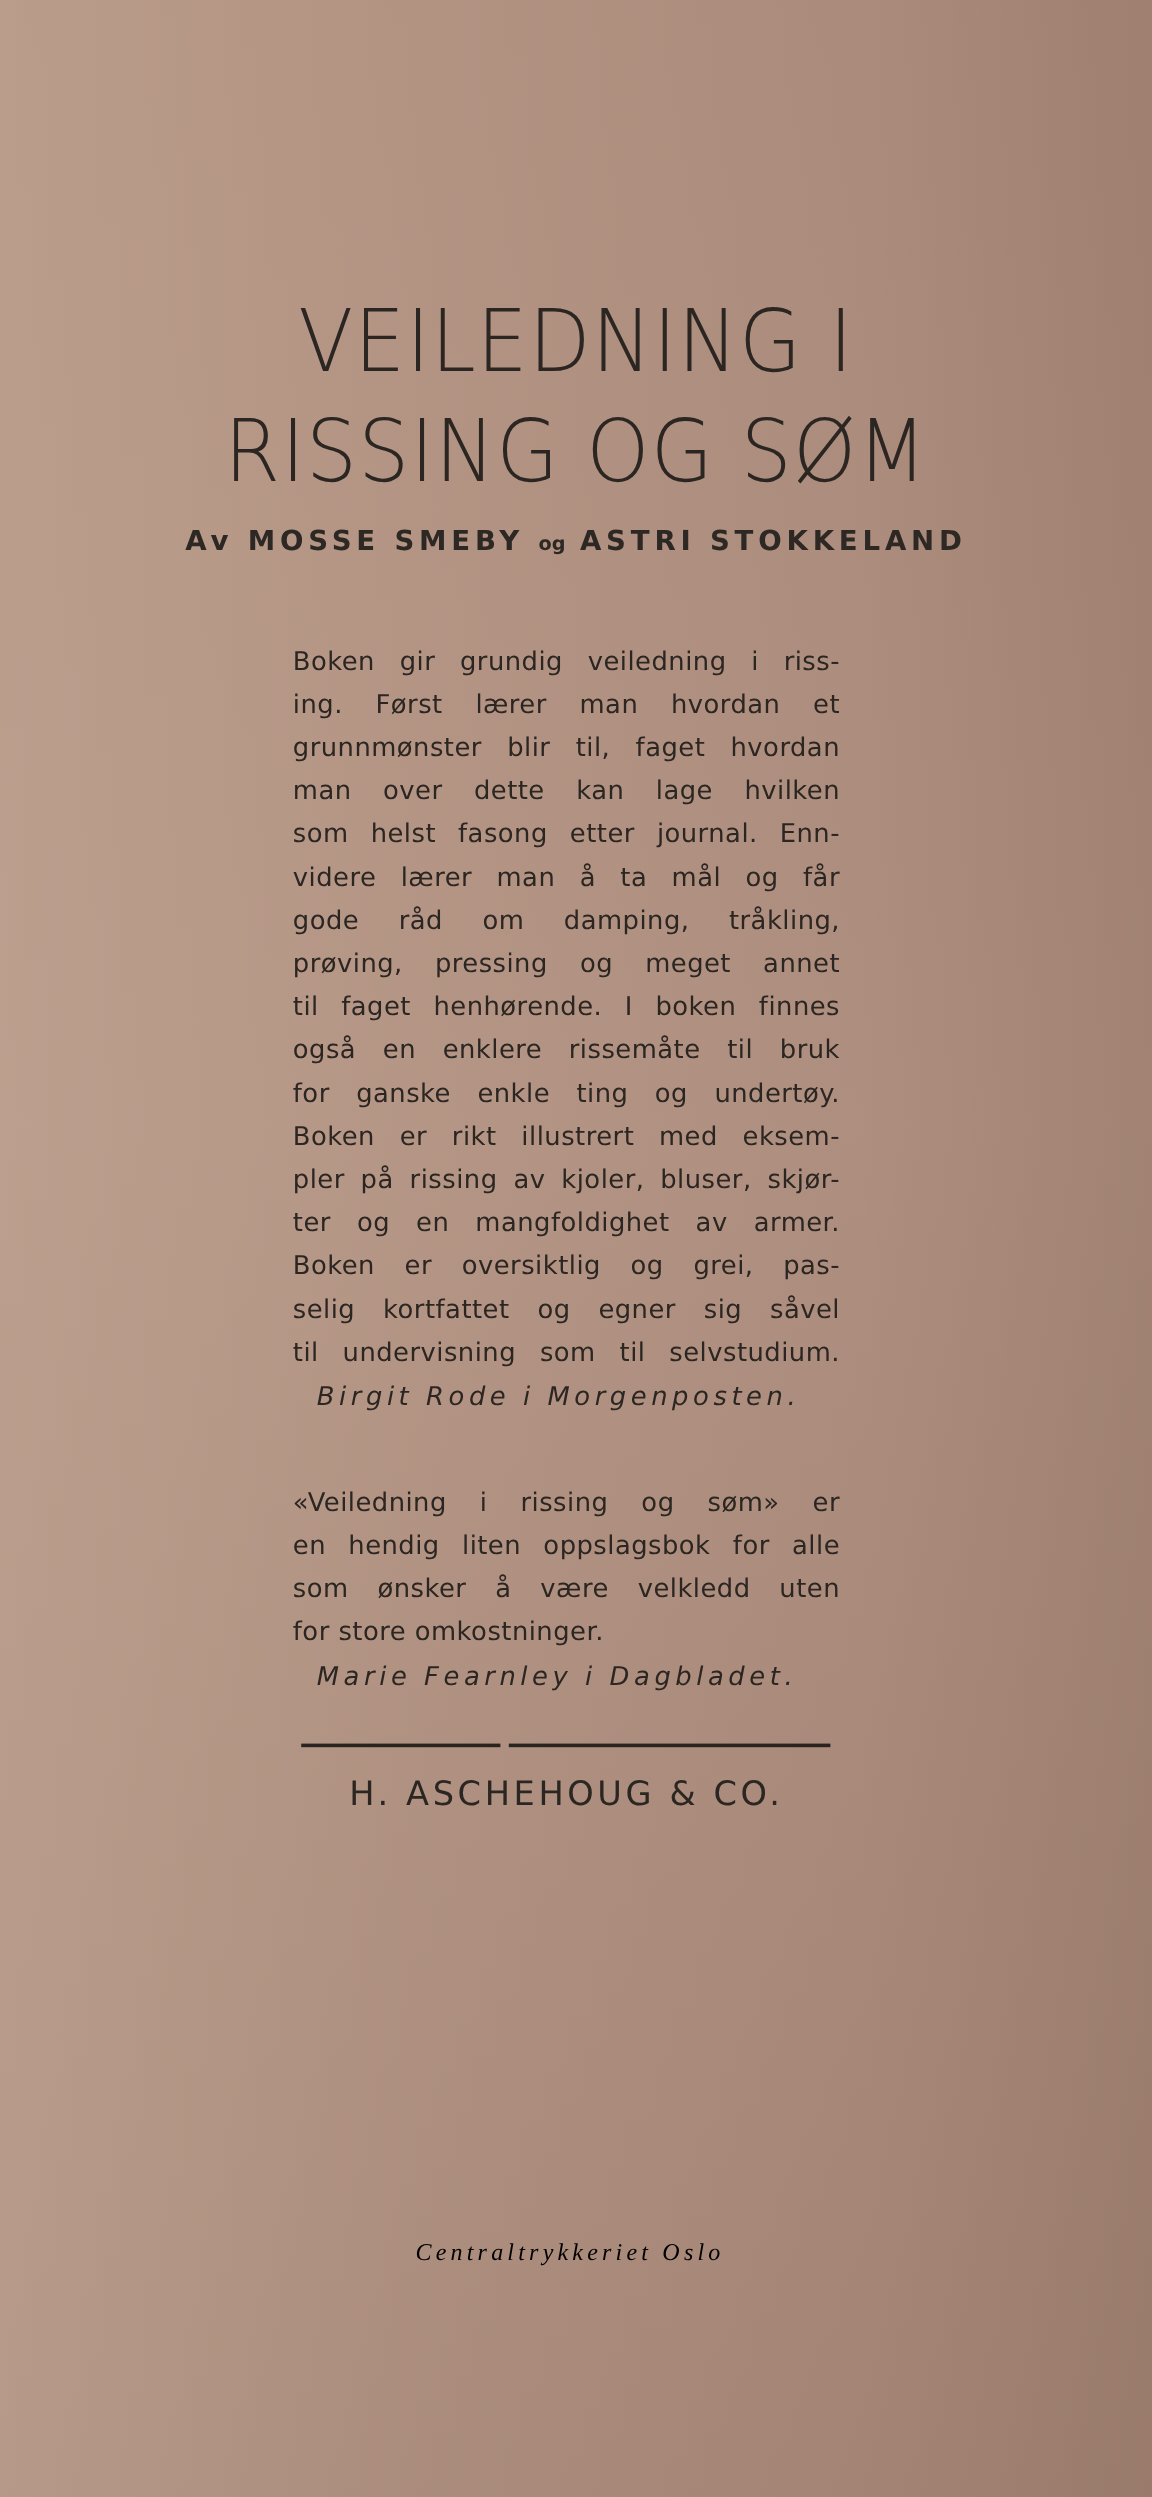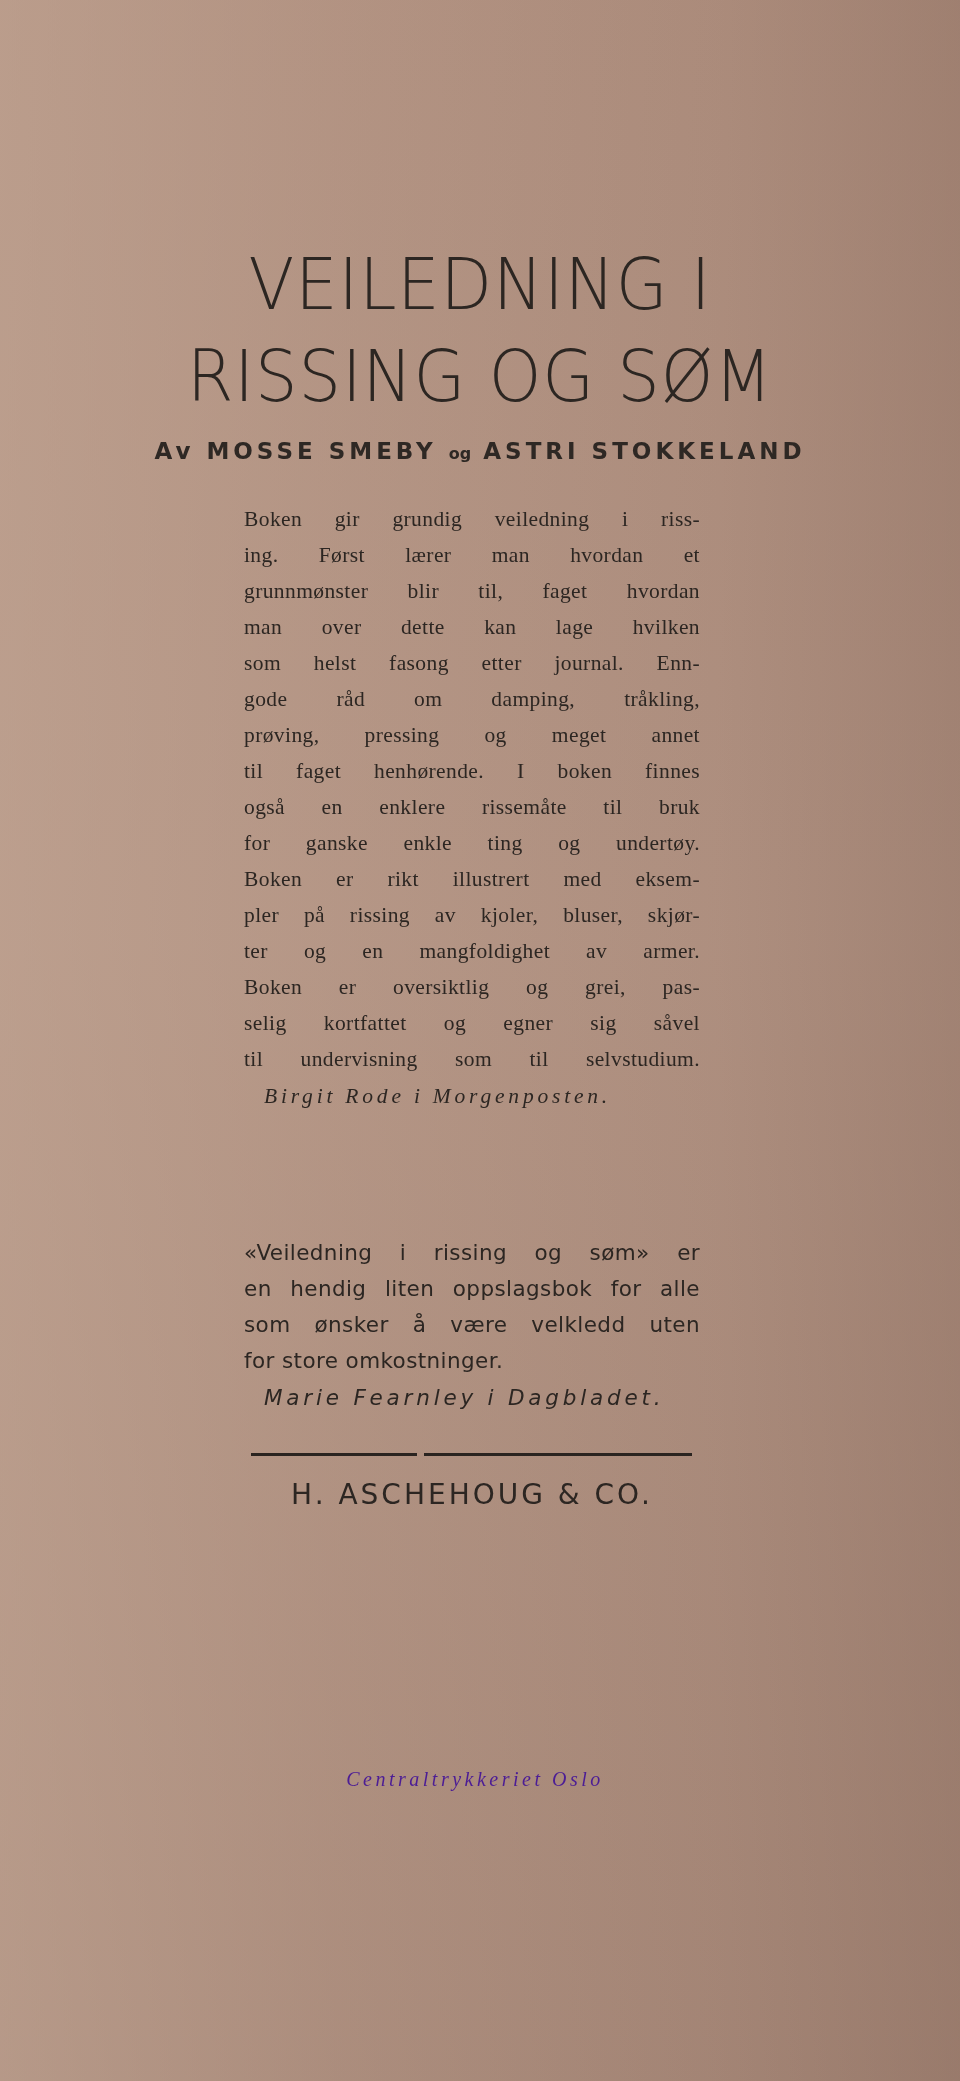--- a/index.html
+++ b/index.html
@@ -76,21 +76,21 @@
       text-align-last: left;
     }
     .blurb .attribution {
       height: 38px;
       line-height: 38px;
       font-style: italic;
       letter-spacing: 3.8px;
       white-space: nowrap;
       margin-left: 20px;
     }
-    .review1 { top: 501px; font-family: Liberation Serif, serif; }
+    .review1 { top: 534px; }
     .review2 { top: 1235px; }
     .rule {
       position: absolute;
       top: 1453px;
       height: 3px;
       background: #2a2420;
     }
     .rule.left  { left: 251px; width: 166px; }
     .rule.right { left: 424px; width: 268px; }
     .publisher {
@@ -99,29 +99,29 @@
       left: 0;
       width: 944px;
       text-align: center;
       font-family: "DejaVu Sans", sans-serif;
       font-size: 28px;
       letter-spacing: 3px;
       color: #2c2622;
     }
     .printer {
       position: absolute;
-      top: 1768px;
+      top: 1866px;
       left: 0;
       width: 950px;
       text-align: center;
       font-family: "Liberation Serif", serif;
       font-style: italic;
       font-size: 20px;
       letter-spacing: 3.5px;
-      color: #4c1d95;
+      color: #000000;
     }
   </style>
 </head>
 <body>
 
 <div class="page">
 
   <div class="title line1">VEILEDNING I</div>
   <div class="title line2">RISSING OG SØM</div>
 
@@ -131,20 +131,21 @@
     <span class="og">og</span>
     <span>ASTRI STOKKELAND</span>
   </div>
 
   <div class="blurb review1">
     <div class="line">Boken gir grundig veiledning i riss-</div>
     <div class="line">ing. Først lærer man hvordan et</div>
     <div class="line">grunnmønster blir til, faget hvordan</div>
     <div class="line">man over dette kan lage hvilken</div>
     <div class="line">som helst fasong etter journal. Enn-</div>
+    <div class="line">videre lærer man å ta mål og får</div>
     <div class="line">gode råd om damping, tråkling,</div>
     <div class="line">prøving, pressing og meget annet</div>
     <div class="line">til faget henhørende. I boken finnes</div>
     <div class="line">også en enklere rissemåte til bruk</div>
     <div class="line">for ganske enkle ting og undertøy.</div>
     <div class="line">Boken er rikt illustrert med eksem-</div>
     <div class="line">pler på rissing av kjoler, bluser, skjør-</div>
     <div class="line">ter og en mangfoldighet av armer.</div>
     <div class="line">Boken er oversiktlig og grei, pas-</div>
     <div class="line">selig kortfattet og egner sig såvel</div>

